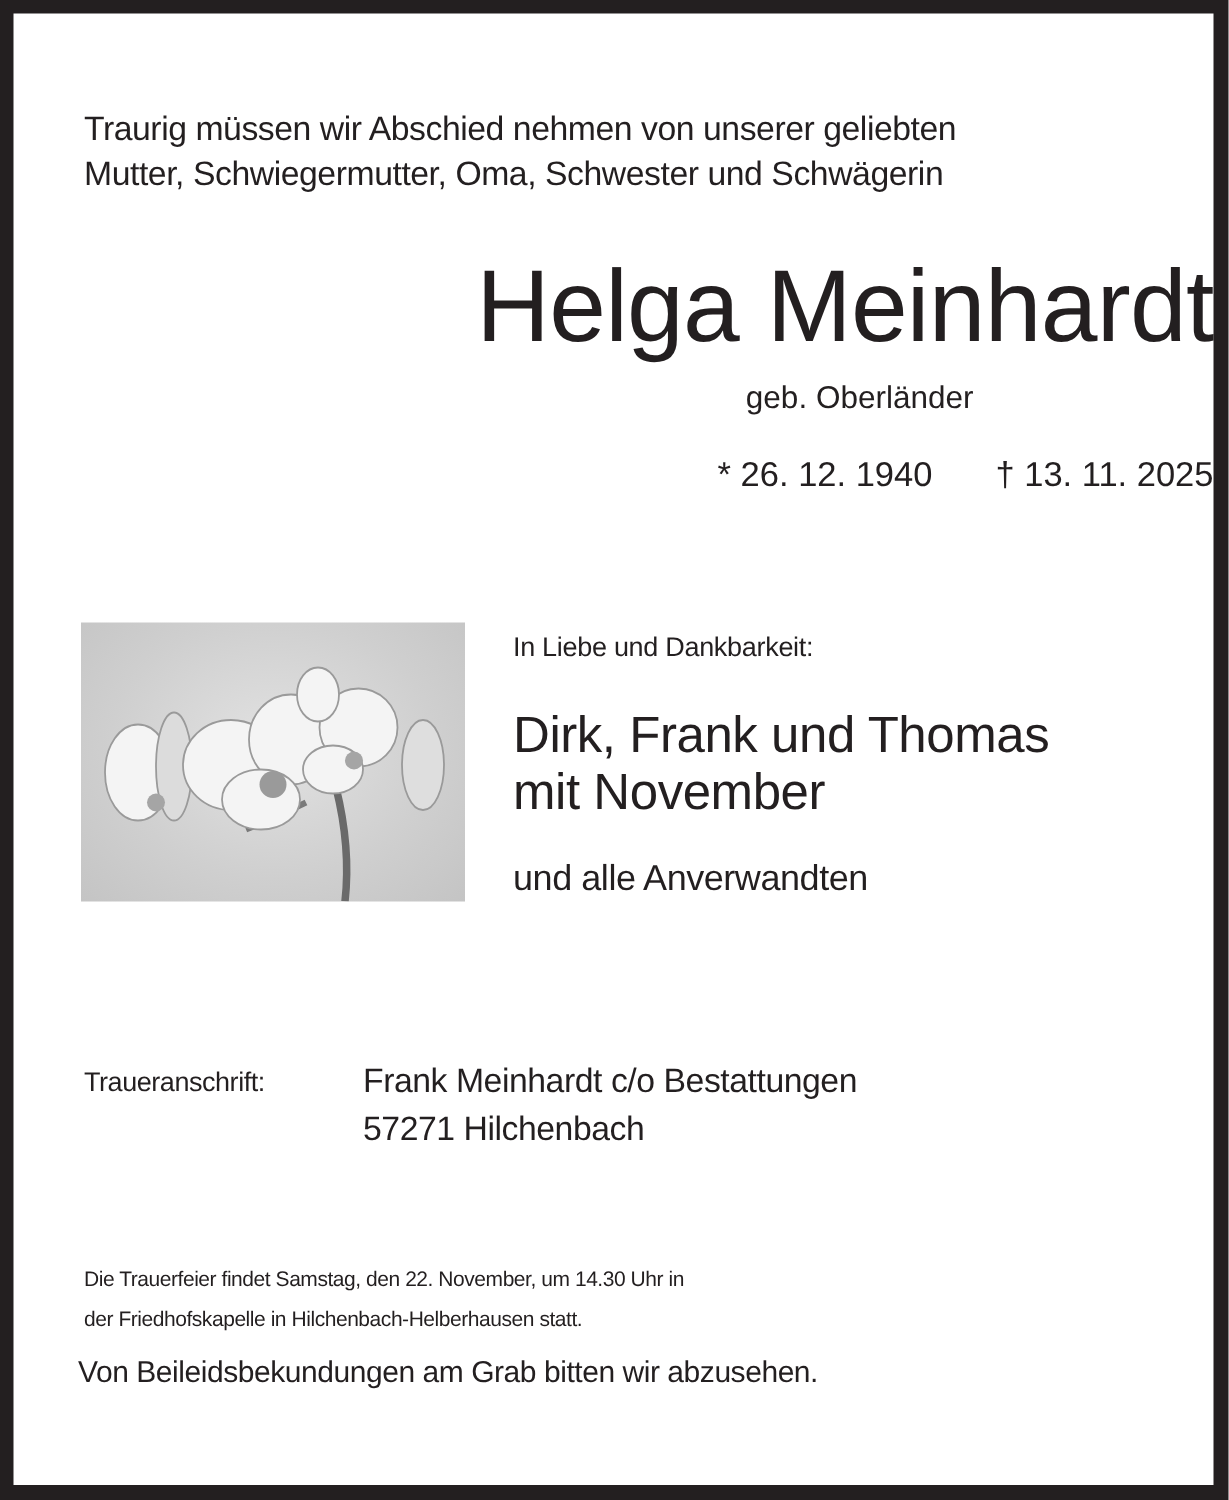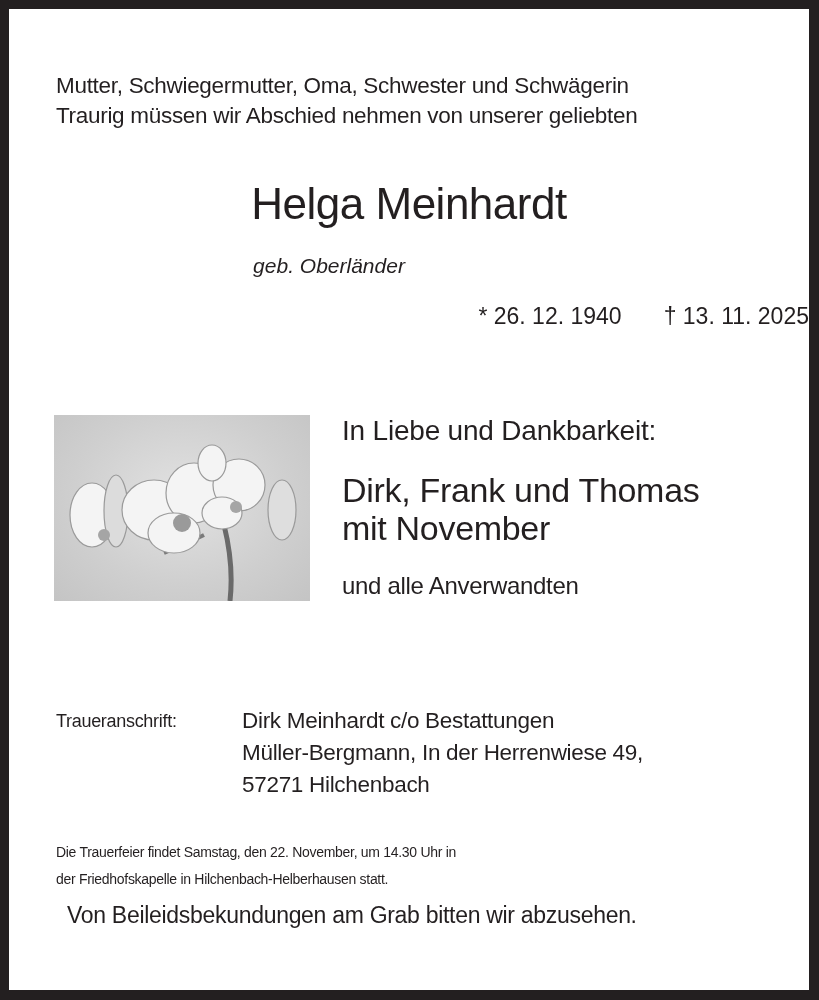--- a/index.html
+++ b/index.html
@@ -7,42 +7,42 @@
       width: 819px; height: 1000px; background: #231f20;
       font-family: "Liberation Sans", sans-serif; color: #231f20;
       position: relative; overflow: hidden;
     }
     .card {
       position: absolute; left: 9px; top: 9px; width: 800px; height: 981px;
       background: #ffffff;
     }
     .abs { position: absolute; white-space: nowrap; }
     .intro { left: 47px; top: 62px; font-size: 22.5px; line-height: 30px; letter-spacing: -0.3px; }
-    .name { left: 0; width: 800px; text-align: center; top: 160px; font-size: 44px; line-height: 70px; letter-spacing: -0.5px; }
-    .maiden { left: 0; width: 640px; text-align: center; top: 244px; font-size: 21px; line-height: 26px; font-style: italic; }
+    .name { left: 0; width: 800px; text-align: right; top: 160px; font-size: 68px; line-height: 70px; letter-spacing: -0.5px; }
+    .maiden { left: 0; width: 640px; text-align: right; top: 244px; font-size: 21px; line-height: 26px; }
     .dates { left: 0; width: 800px; text-align: right; top: 292px; font-size: 23px; line-height: 30px; }
     .dates span { display: inline-block; }
     .gap { width: 42px; }
     .photo { left: 45px; top: 406px; width: 256px; height: 186px;
       background: radial-gradient(ellipse at 50% 45%, #e2e2e2 0%, #cfcfcf 60%, #c4c4c4 100%); overflow: hidden; }
-    .love { left: 333px; top: 408px; font-size: 28px; line-height: 28px; letter-spacing: -0.2px; }
+    .love { left: 333px; top: 408px; font-size: 18px; line-height: 28px; letter-spacing: -0.2px; }
     .family { left: 333px; top: 462px; font-size: 34px; line-height: 38px; letter-spacing: -0.3px; }
     .relatives { left: 333px; top: 558px; font-size: 24px; line-height: 38px; letter-spacing: -0.3px; }
     .addr-label { left: 47px; top: 696px; font-size: 18px; line-height: 32px; letter-spacing: -0.3px; }
     .addr { left: 233px; top: 696px; font-size: 22.5px; line-height: 32px; letter-spacing: -0.3px; }
     .ceremony { left: 47px; top: 830px; font-size: 14px; line-height: 27px; letter-spacing: -0.3px; }
-    .note { left: 58px; top: 893px; font-size: 23px; line-height: 27px; letter-spacing: -0.3px; }
+    .note { left: 43px; top: 893px; font-size: 20px; line-height: 27px; letter-spacing: -0.3px; }
   </style>
 </head>
 <body>
 
 <div class="card">
   <div class="abs intro">
+    <div>Traurig müssen wir Abschied nehmen von unserer geliebten</div>
     <div>Mutter, Schwiegermutter, Oma, Schwester und Schwägerin</div>
-    <div>Traurig müssen wir Abschied nehmen von unserer geliebten</div>
   </div>
 
   <div class="abs name">Helga Meinhardt</div>
   <div class="abs maiden">geb. Oberländer</div>
 
   <div class="abs dates">
     <span>* 26. 12. 1940</span><span class="gap"></span><span>† 13. 11. 2025</span>
   </div>
 
   <div class="abs photo">
@@ -68,22 +68,21 @@
 
   <div class="abs love">In Liebe und Dankbarkeit:</div>
   <div class="abs family">
     <div>Dirk, Frank und Thomas</div>
     <div>mit November</div>
   </div>
   <div class="abs relatives">und alle Anverwandten</div>
 
   <div class="abs addr-label">Traueranschrift:</div>
   <div class="abs addr">
-    <div>Dirk Meinhardt c/o Bestattungen</div>
-    <div>Müller-Bergmann, In der Herrenwiese 49,</div>
+    <div>Frank Meinhardt c/o Bestattungen</div>
     <div>57271 Hilchenbach</div>
   </div>
 
   <div class="abs ceremony">
     <div>Die Trauerfeier findet Samstag, den 22. November, um 14.30 Uhr in</div>
     <div>der Friedhofskapelle in Hilchenbach-Helberhausen statt.</div>
   </div>
   <div class="abs note">Von Beileidsbekundungen am Grab bitten wir abzusehen.</div>
 </div>
 

